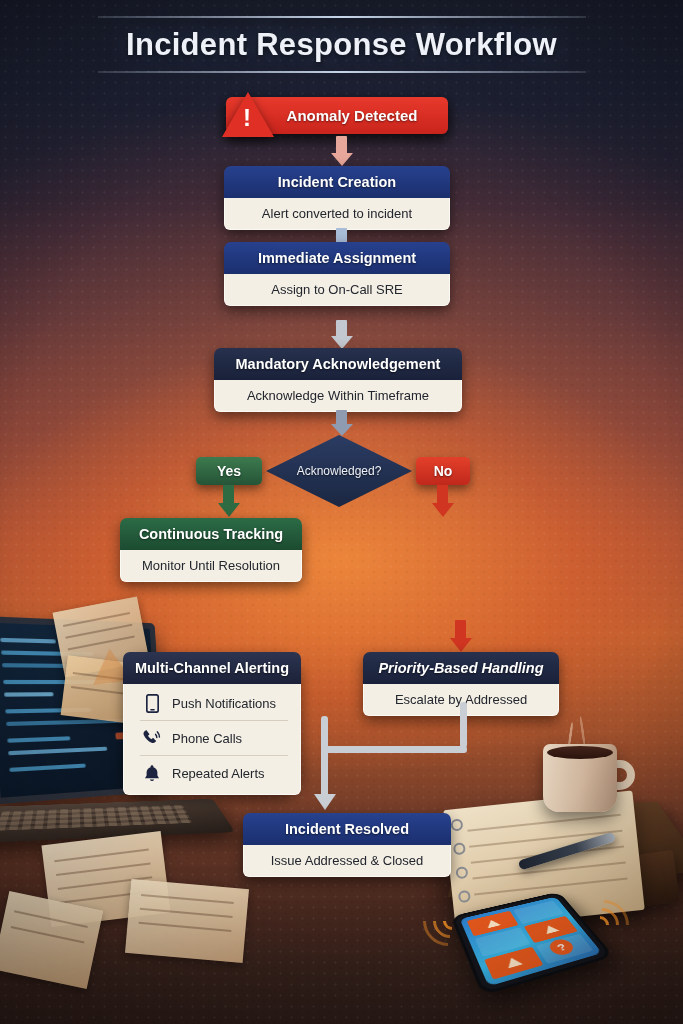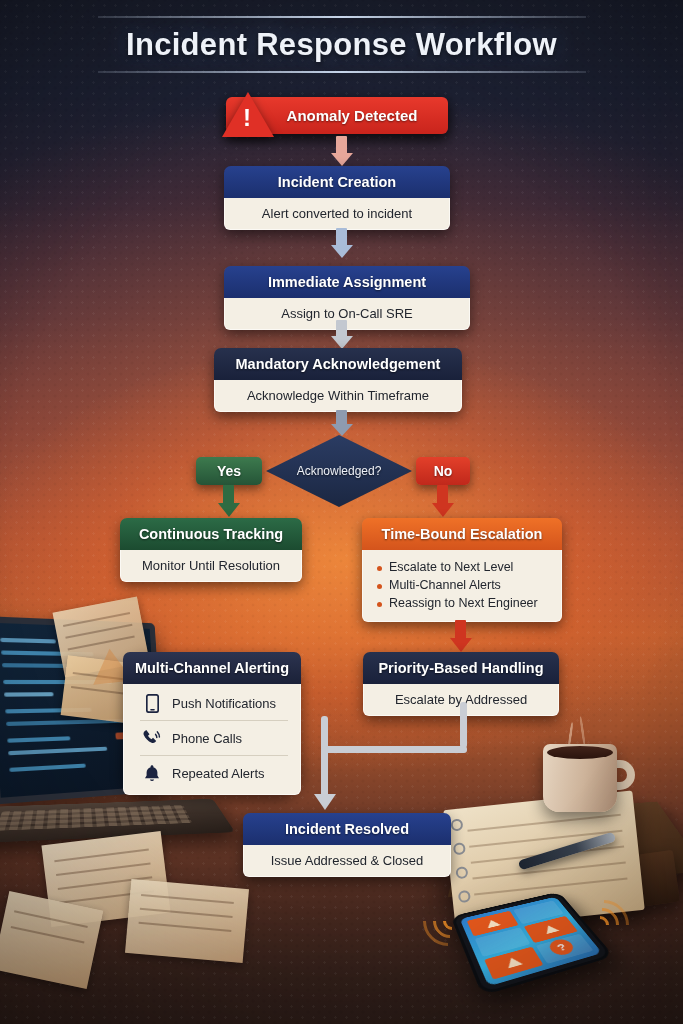--- a/index.html
+++ b/index.html
@@ -228,21 +228,21 @@
     border-left:26px solid transparent; border-right:26px solid transparent;
     border-bottom:45px solid #e03026;
     filter:drop-shadow(0 3px 5px rgba(0,0,0,.5));
   }
   #n-anomaly .bang {
     position:absolute; left:17px; top:9px; color:#fff; font-weight:bold; font-size:24px; line-height:1;
   }
 
   #n-creation   { left:224px; top:166px; width:226px; }
   #n-creation .hd { background:linear-gradient(180deg,#27418e,#1b2f6e); }
-  #n-assign     { left:224px; top:266px; width:246px; }
+  #n-assign     { left:224px; top:242px; width:226px; }
   #n-assign .hd { background:linear-gradient(180deg,#27418e,#1b2f6e); }
   #n-mand       { left:214px; top:348px; width:248px; }
   #n-mand .hd   { background:linear-gradient(180deg,#27314d,#19213a); }
 
   
   #diamond { position:absolute; left:266px; top:435px; width:146px; height:72px; }
   #diamond .shape {
     position:absolute; inset:0;
     background:linear-gradient(180deg,#2b3c63,#1b2742);
     clip-path:polygon(50% 0, 100% 50%, 50% 100%, 0 50%);
@@ -275,21 +275,21 @@
   }
 
   #n-alerting { left:123px; top:652px; width:178px;border-radius:24px; }
   #n-alerting .hd { background:linear-gradient(180deg,#2c3450,#1b2138); }
   #n-alerting .bd { padding:2px 12px 4px 16px; text-align:left; }
   .ch-row { display:flex; align-items:center; gap:10px; padding:7px 2px; font-size:13px; color:#22262e; }
   .ch-row + .ch-row { border-top:1px solid #d6cfc0; }
   .ch-icon { width:20px; height:20px; flex:none; color:#1c2440; display:flex; align-items:center; justify-content:center; }
 
   #n-priority { left:363px; top:652px; width:196px; }
-  #n-priority .hd { background:linear-gradient(180deg,#27314d,#19213a); }
+  #n-priority .hd { background:linear-gradient(180deg,#27314d,#19213a);font-style:italic; }
 
   #n-resolved { left:243px; top:813px; width:208px; }
   #n-resolved .hd { background:linear-gradient(180deg,#27418e,#1b2f6e); }
 
   
   .conn { position:absolute; }
   .conn .stem { position:absolute; width:11px; border-radius:1px; }
   .conn .head {
     position:absolute; width:0; height:0;
     border-left:11px solid transparent; border-right:11px solid transparent;
@@ -473,30 +473,20 @@
     <div class="conn" style="left:432px;top:485px;width:22px;height:34px;">
       <div class="stem" style="left:5px;top:0;height:20px;background:#cf3520;"></div>
       <div class="head" style="left:0;top:18px;border-top:14px solid #cf3520;"></div>
     </div>
 
     <div class="node" id="n-track">
       <div class="hd">Continuous Tracking</div>
       <div class="bd">Monitor Until Resolution</div>
     </div>
 
-    <div class="node" id="n-esc">
-      <div class="hd">Time-Bound Escalation</div>
-      <div class="bd">
-        <ul>
-          <li>Escalate to Next Level</li>
-          <li>Multi-Channel Alerts</li>
-          <li>Reassign to Next Engineer</li>
-        </ul>
-      </div>
-    </div>
 
     <div class="conn" style="left:450px;top:620px;width:22px;height:34px;">
       <div class="stem" style="left:5px;top:0;height:20px;background:#cf3520;"></div>
       <div class="head" style="left:0;top:18px;border-top:14px solid #cf3520;"></div>
     </div>
 
     <div class="node" id="n-alerting">
       <div class="hd">Multi-Channel Alerting</div>
       <div class="bd">
         <div class="ch-row">

